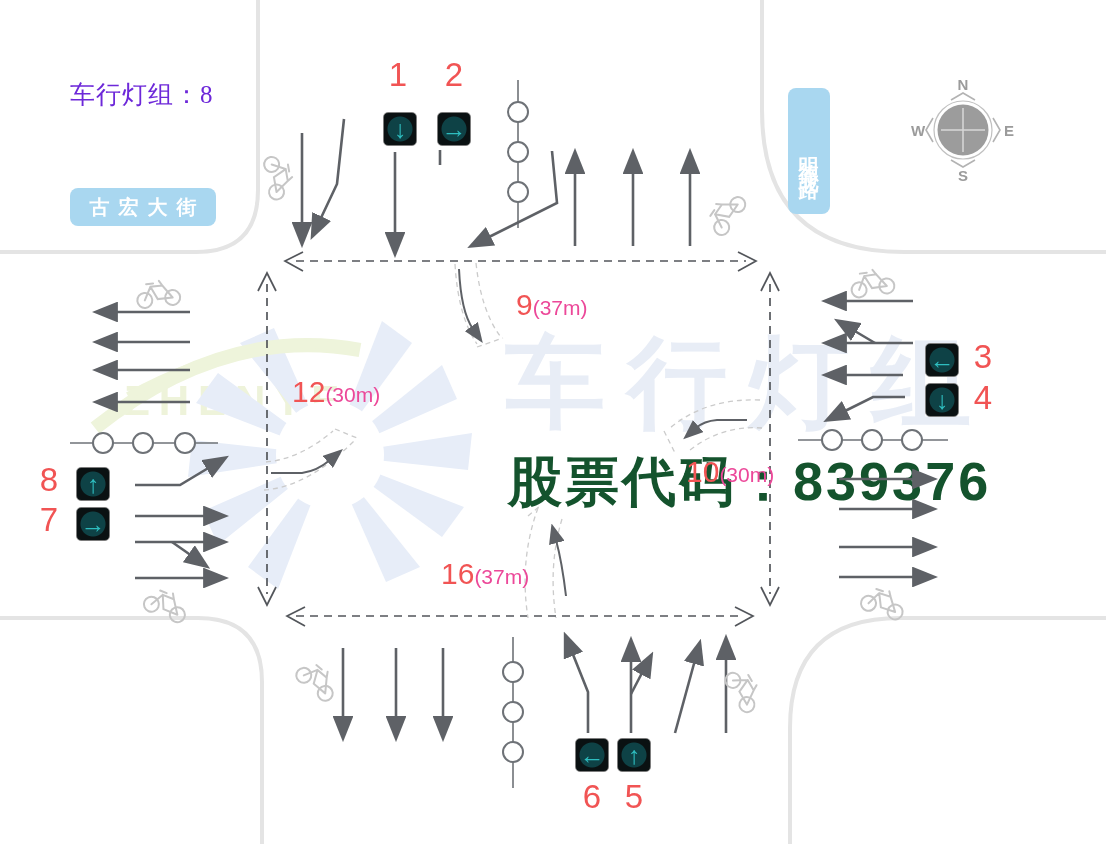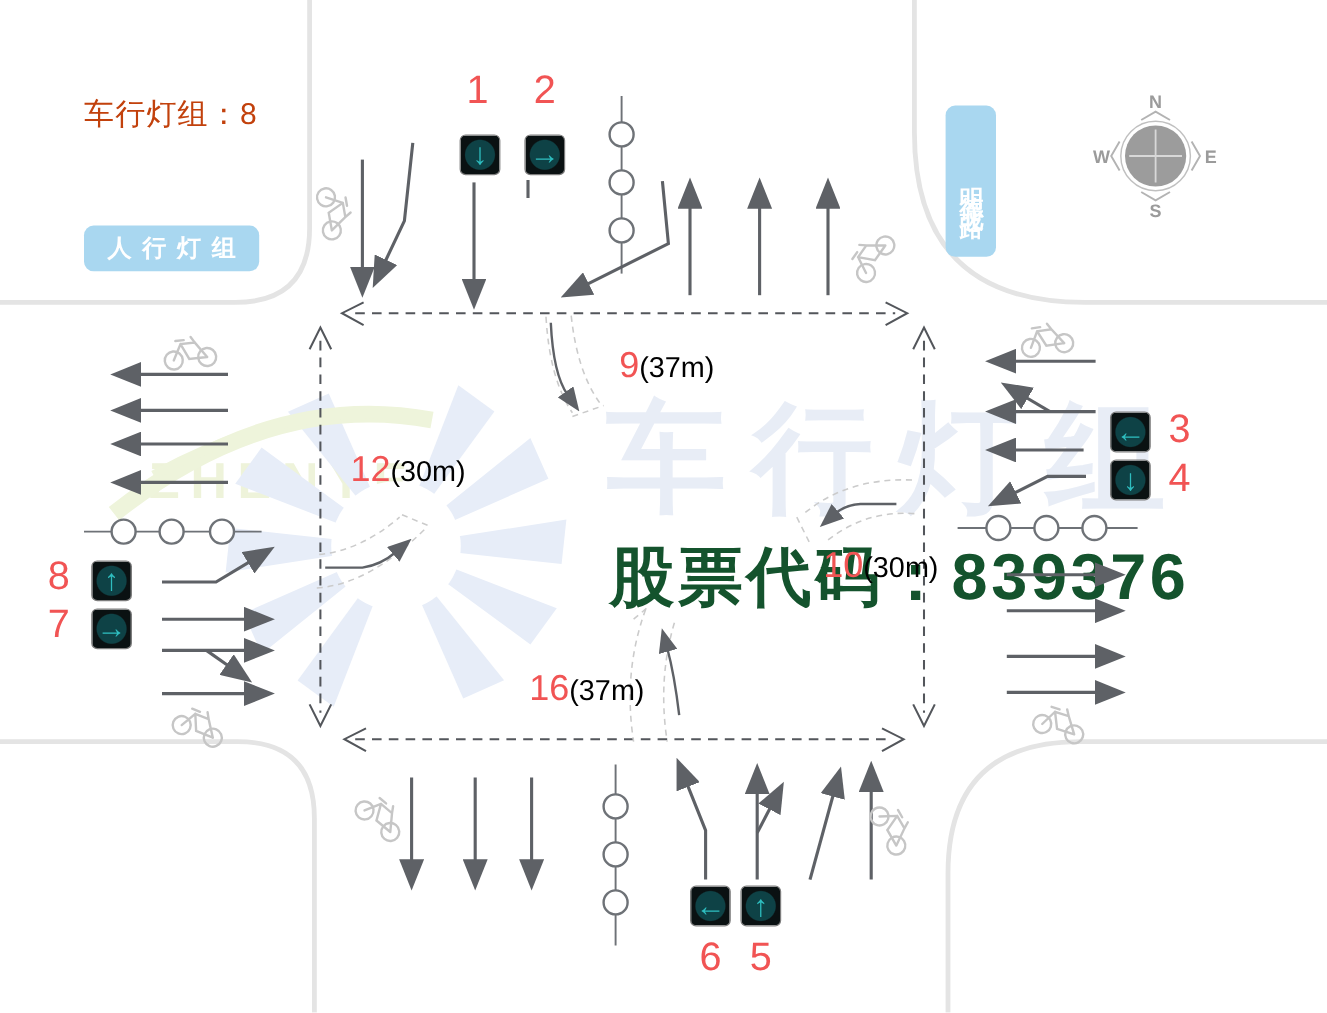--- a/index.html
+++ b/index.html
@@ -1,33 +1,33 @@
 <!DOCTYPE html>
 <html><head>
 <meta charset="utf-8">
 <style>
   html,body{margin:0;padding:0;background:#fff;}
   .stage{position:relative;width:1106px;height:844px;background:#ffffff;overflow:hidden;
          font-family:"Liberation Sans","DejaVu Sans",sans-serif;}
   .abs{position:absolute;}
-  .hdr{left:70px;font-size:25px;color:#c2410c;letter-spacing:1px;white-space:nowrap;}
+  .hdr{left:70px;font-size:25px;color:#6d28d9;letter-spacing:1px;white-space:nowrap;font-family:Liberation Serif, serif;}
   .badge{background:#a9d7f0;color:#ffffff;font-weight:bold;border-radius:8px;text-align:center;}
   .badge-w{left:70px;top:188px;width:146px;height:38px;line-height:39px;font-size:20px;
            letter-spacing:9px;text-indent:9px;}
   .badge-n{left:788px;top:88px;width:42px;height:126px;writing-mode:vertical-rl;
            text-orientation:upright;font-size:20px;letter-spacing:8px;line-height:42px;
            padding-top:10px;box-sizing:border-box;}
   .sig-box{width:34px;height:34px;border-radius:5px;border:1px solid #7d7d7d;box-sizing:border-box;
            background:radial-gradient(circle at 50% 50%, #0e4246 0 12px, #0a1112 13px);
            display:flex;align-items:center;justify-content:center;}
   .sig-arrow{color:#2ebdbf;font-size:25px;font-weight:bold;line-height:1;}
   .sig-num{font-size:33px;color:#f15454;text-align:center;width:34px;line-height:1;}
   .cross{display:flex;align-items:baseline;white-space:nowrap;}
   .cid{font-size:30px;color:#f15454;}
-  .clen{font-size:24px;color:#000000;}
+  .clen{font-size:21px;color:#ec4899;}
   .wm-brand{left:505px;top:332px;font-size:100px;font-weight:bold;color:#e8edf6;
             letter-spacing:22px;white-space:nowrap;line-height:1;}
   .wm-stock{left:508px;top:452px;font-size:54px;font-weight:bold;color:#14532d;
             letter-spacing:3px;white-space:nowrap;line-height:1.1;}
   .wm-logo{left:124px;top:380px;font-size:42px;font-weight:bold;color:#eef3da;
            letter-spacing:9px;line-height:1;}
   svg text{font-family:"Liberation Sans","DejaVu Sans",sans-serif;}
 </style>
 </head>
 <body>
@@ -232,21 +232,21 @@
       </g>
       <text x="963" y="90" text-anchor="middle" font-size="15" font-weight="bold" fill="#9b9b9b">N</text>
       <text x="963" y="181" text-anchor="middle" font-size="15" font-weight="bold" fill="#9b9b9b">S</text>
       <text x="918" y="136" text-anchor="middle" font-size="15" font-weight="bold" fill="#9b9b9b">W</text>
       <text x="1009" y="136" text-anchor="middle" font-size="15" font-weight="bold" fill="#9b9b9b">E</text>
     </g>
   </svg>
 
   <div class="abs hdr" style="top:78px">车行灯组：8</div>
 
-  <div class="abs badge badge-w">人行灯组</div>
+  <div class="abs badge badge-w">古宏大街</div>
   <div class="abs badge badge-n">明德北路</div>
 
   <div class="abs sig-num" style="left:381px;top:58px">1</div>
   <div class="abs sig-num" style="left:437px;top:58px">2</div>
   <div class="abs sig-num" style="left:966px;top:340px">3</div>
   <div class="abs sig-num" style="left:966px;top:381px">4</div>
   <div class="abs sig-num" style="left:617px;top:780px">5</div>
   <div class="abs sig-num" style="left:575px;top:780px">6</div>
   <div class="abs sig-num" style="left:32px;top:503px">7</div>
   <div class="abs sig-num" style="left:32px;top:463px">8</div>

